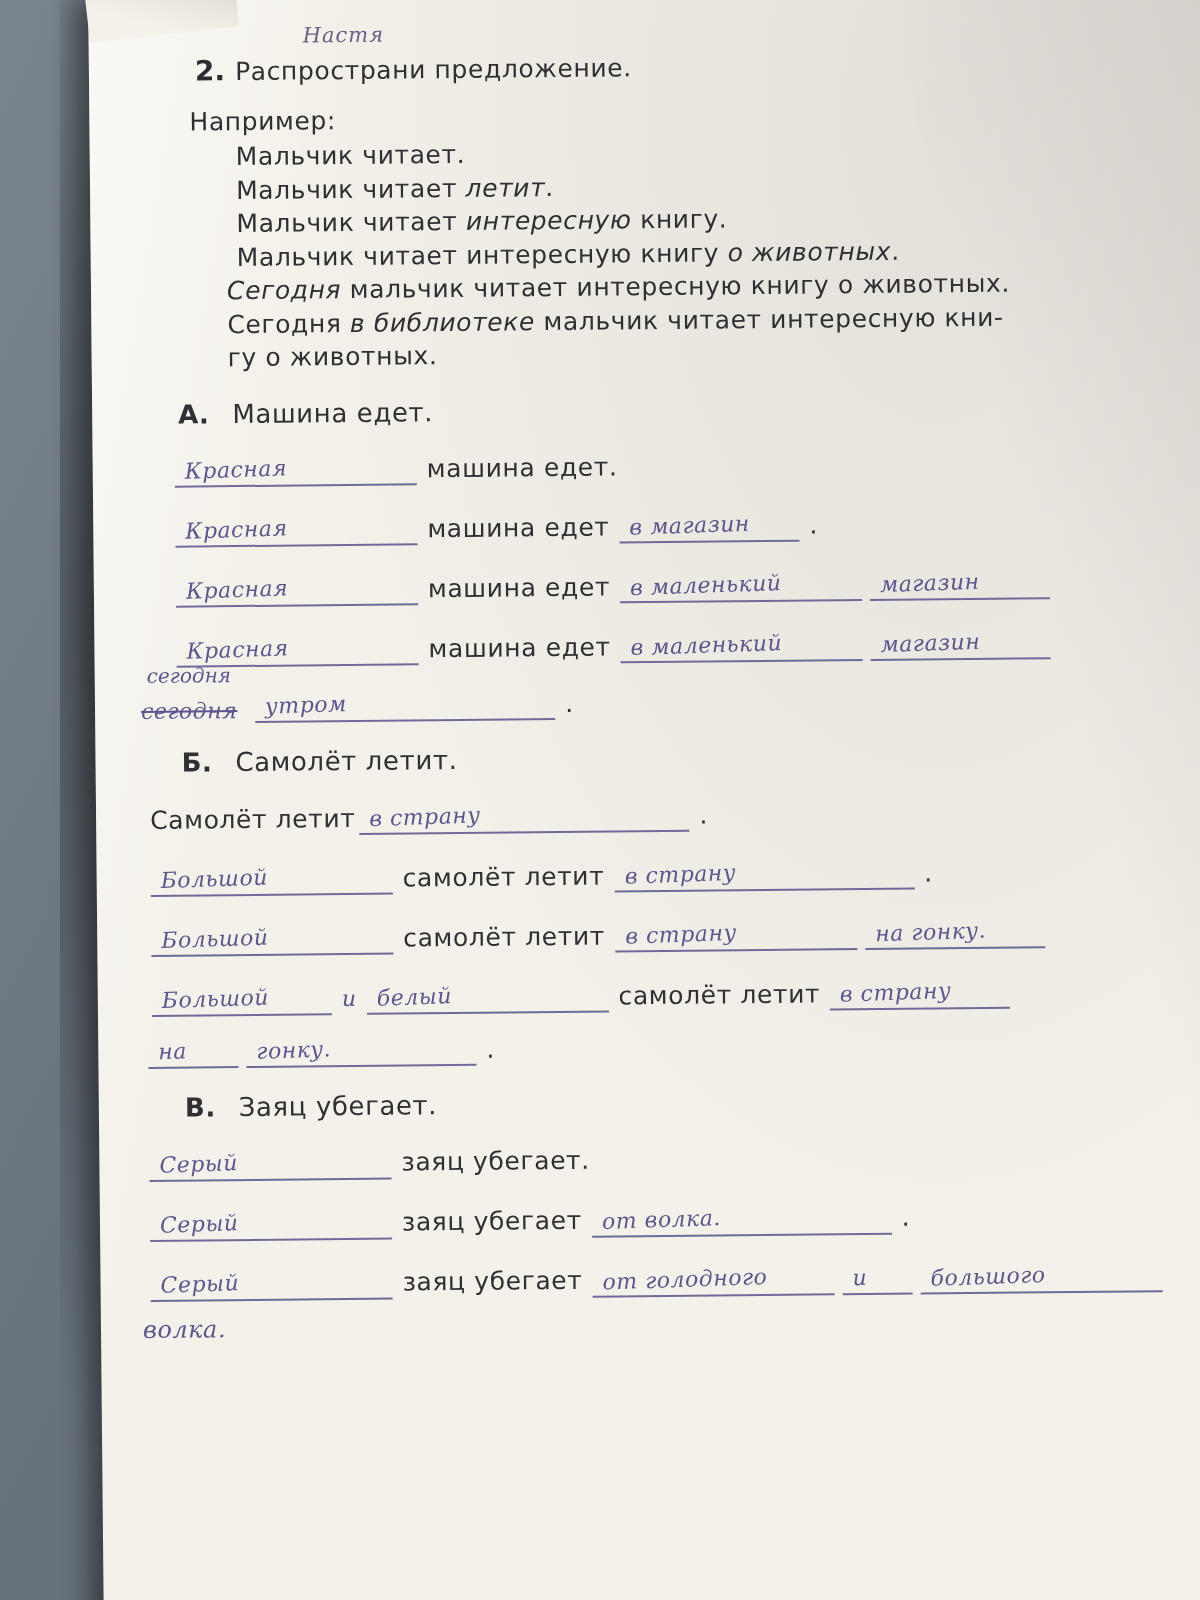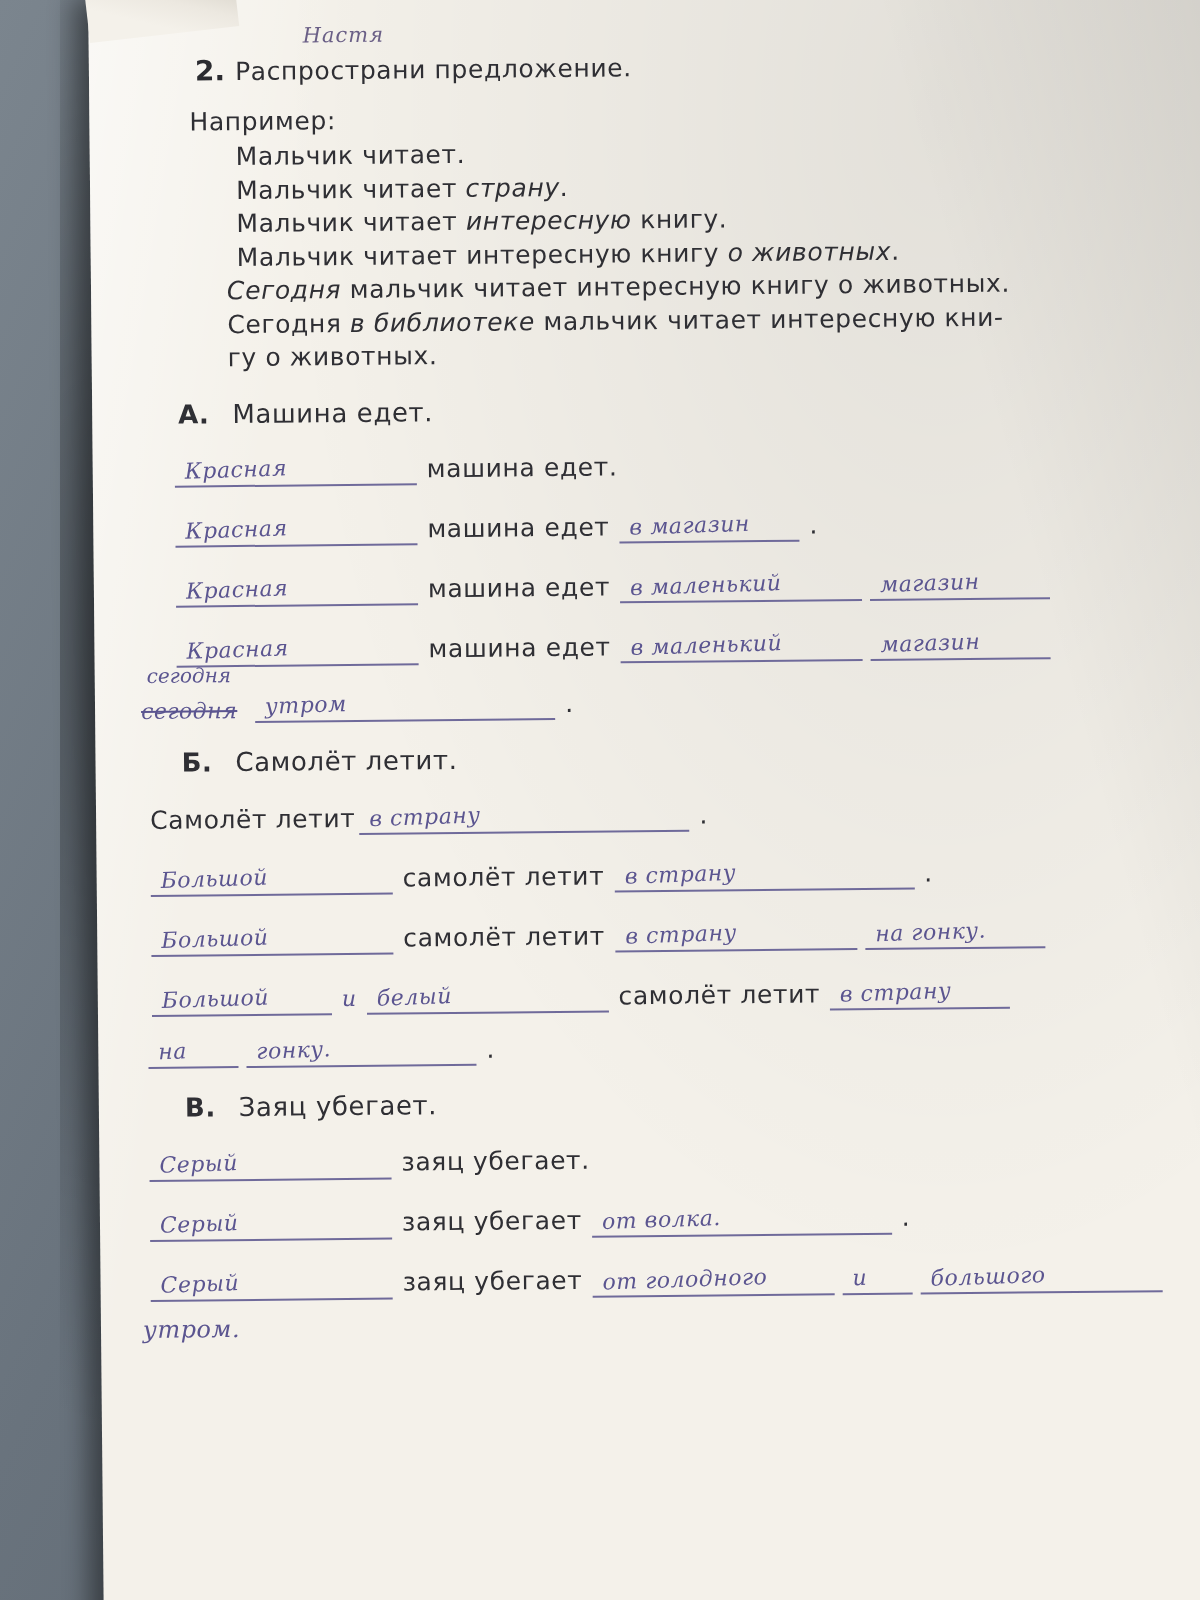--- a/index.html
+++ b/index.html
@@ -188,21 +188,21 @@
     <div class="name-hand">Настя</div>
 
     <div class="task-head">
       <span class="task-num">2.</span>
       <span class="print">Распространи предложение.</span>
     </div>
 
     <div class="example-block">
       <div class="print lead">Например:</div>
       <div class="print ex">Мальчик читает.</div>
-      <div class="print ex">Мальчик читает <i class="it">страну</i>.</div>
+      <div class="print ex">Мальчик читает <i class="it">летит</i>.</div>
       <div class="print ex">Мальчик читает <i class="it">интересную</i> книгу.</div>
       <div class="print ex">Мальчик читает интересную книгу <i class="it">о животных</i>.</div>
       <div class="print ex flush"><i class="it">Сегодня</i> мальчик читает интересную книгу о животных.</div>
       <div class="print ex flush">Сегодня <i class="it">в библиотеке</i> мальчик читает интересную кни-</div>
       <div class="print ex cont">гу о животных.</div>
     </div>
 
     <div class="section">
       <div class="sec-head print">
         <span class="sec-letter">А.</span>
@@ -360,18 +360,18 @@
         </span>
         <span class="blank" style="width:70px">
           <span class="hw">и</span>
         </span>
         <span class="blank mid">
           <span class="hw">большого</span>
         </span>
       </div>
 
       <div class="wrap-row" style="margin-left:-22px">
-        <span class="hw-free" style="font-size:24px">утром.</span>
+        <span class="hw-free" style="font-size:24px">волка.</span>
       </div>
     </div>
 
   </div>
 </div>
 
 </body></html>

